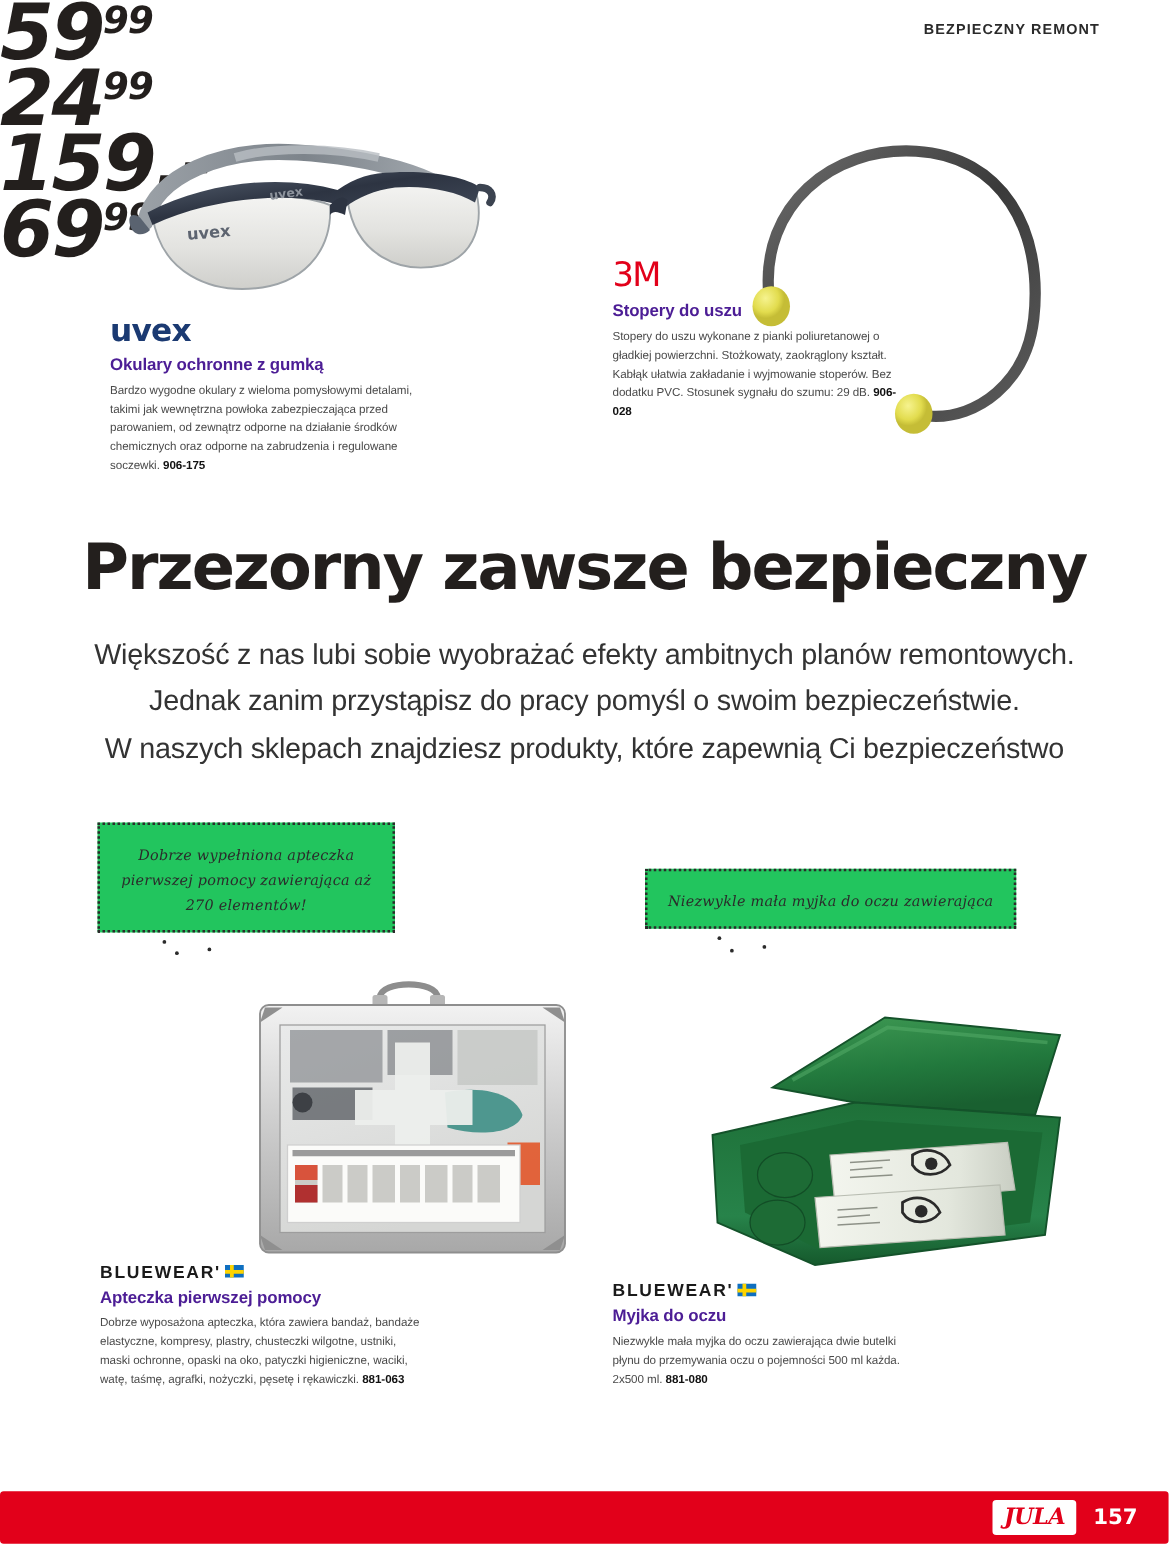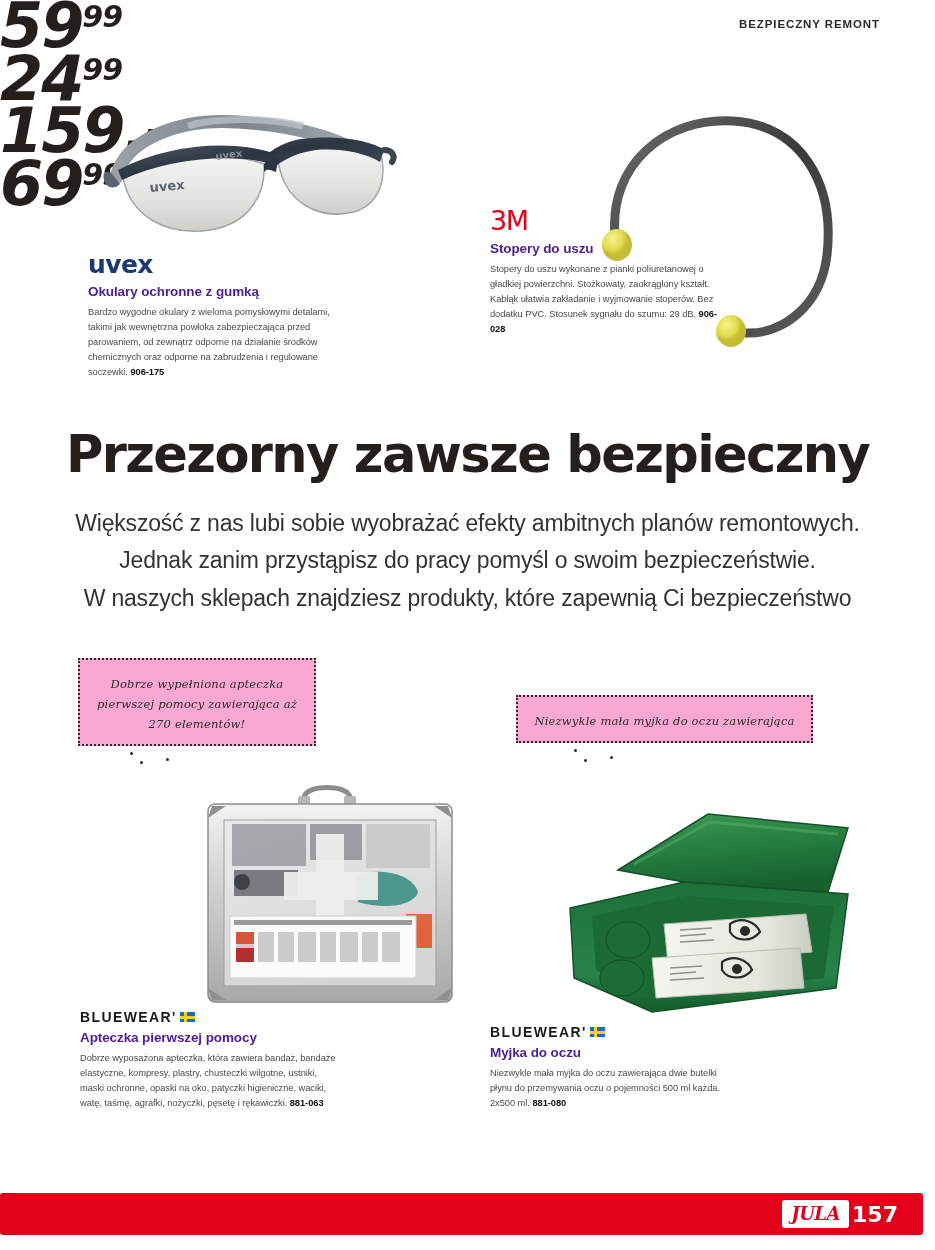--- a/index.html
+++ b/index.html
@@ -84,57 +84,57 @@
     position:absolute; left:0; right:0; top:505px;
     text-align:center;
     font-size:23px; line-height:1.62; color:#333;
     letter-spacing:-0.2px;
   }
 
   
   .bubble {
     position:absolute;
     border:2.5px dotted #2b2b2b;
-    background:#f9a8d4;
+    background:#22c55e;
     text-align:center;
     padding:14px 16px 10px;
   }
   .bubble .hand {
     font-family:"DejaVu Serif", serif;
     font-style:italic;
     font-size:11.5px;
     line-height:1.75;
     color:#2b2b2b;
     letter-spacing:0.2px;
   }
   .bubble .tail, .bubble .tail2 {
     position:absolute; border-radius:50%;
     background:#2b2b2b;
   }
   .bubble .tail { width:3px; height:3px; }
   .bubble .tail2 { width:3px; height:3px; }
 
   
   .footer-bar {
-    position:absolute; left:0; right:12px; bottom:15px; height:42px;
+    position:absolute; left:0; right:0; bottom:15px; height:42px;
     background:#e2001a; border-radius:3px;
   }
   .jula-logo {
     position:absolute; right:72px; top:50%; transform:translateY(-50%);
     background:#ffffff; border-radius:5px;
     padding:3px 9px 4px;
     font-family:"DejaVu Serif", serif;
     font-weight:bold; font-style:italic; font-size:18px;
     color:#e2001a; letter-spacing:-0.5px;
     border:2px solid #e2001a;
     box-shadow:inset 0 0 0 1.5px #fff;
   }
   .page-num {
     position:absolute; right:25px; top:50%; transform:translateY(-50%);
-    color:#ffffff; font-weight:bold; font-size:22px;
+    color:#ffffff; font-weight:bold; font-size:17px;
     font-family:"DejaVu Sans", sans-serif;
     margin-left:36px;
   }
 
   
   .art { position:absolute; }
 </style>
 </head>
 <body>
 

